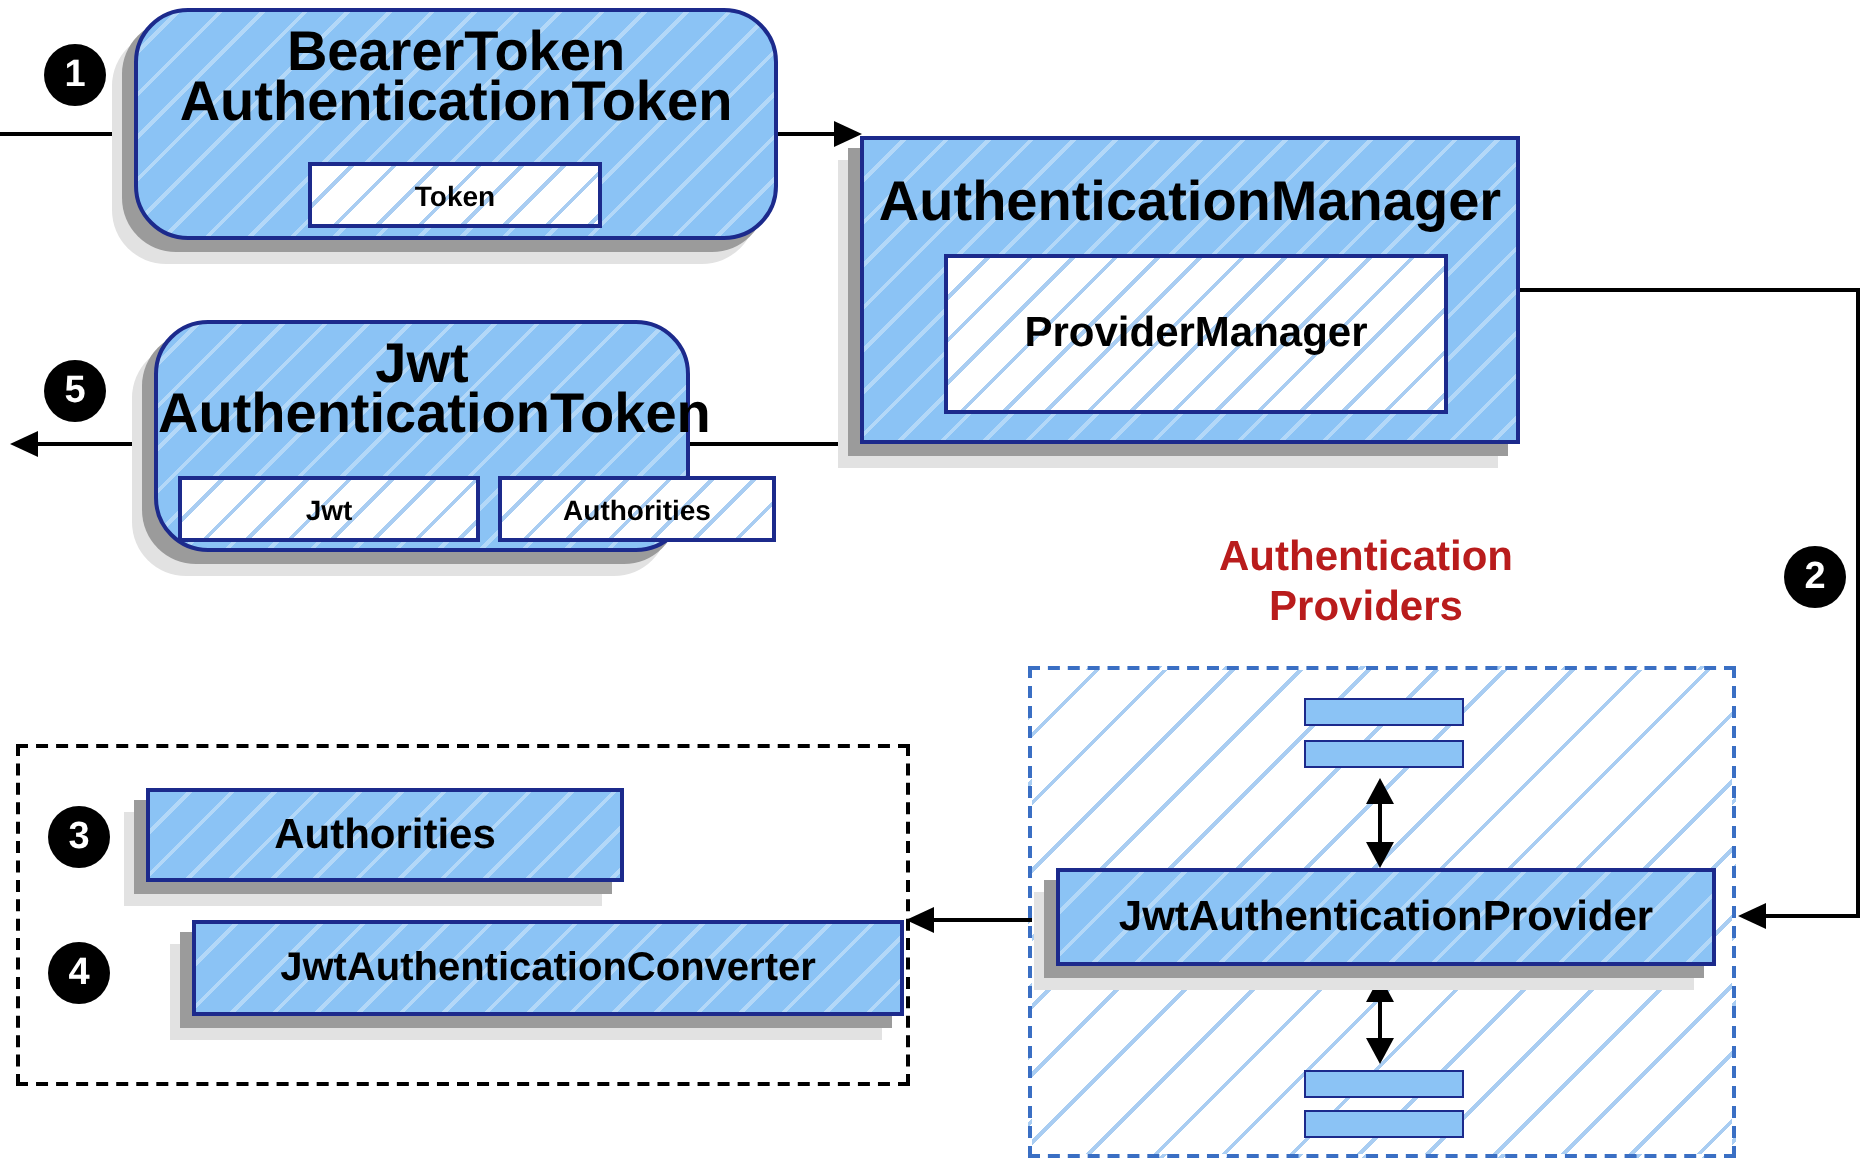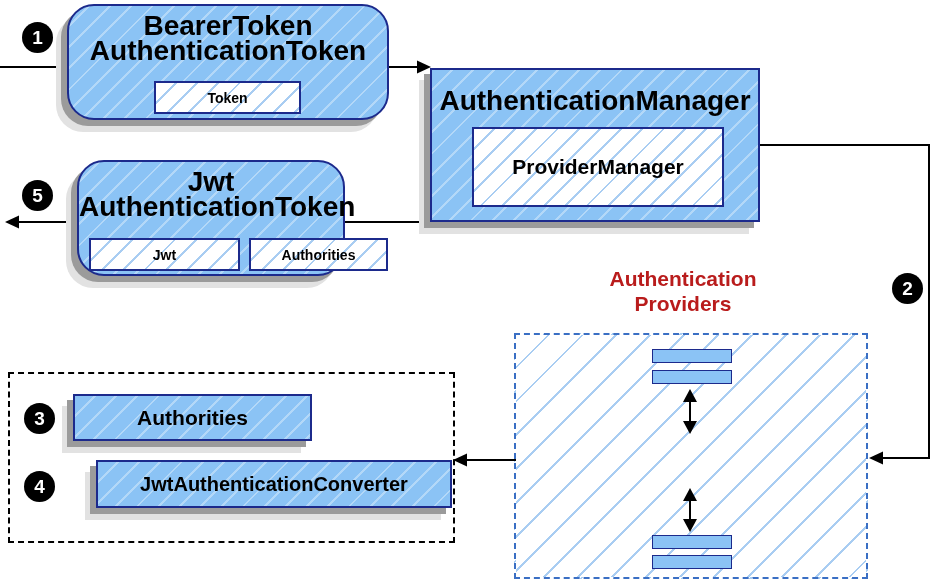--- a/index.html
+++ b/index.html
@@ -127,20 +127,21 @@
   <div class="group-label" style="left:563px;top:266px;width:240px;">
     <div>Authentication</div>
     <div>Providers</div>
   </div>
 
   <div class="bar" style="top:349px;"></div>
   <div class="bar" style="top:370px;"></div>
   <div class="bar" style="top:535px;"></div>
   <div class="bar" style="top:555px;"></div>
 
+  <div class="node flat-label" style="left:528px;top:434px;width:330px;height:49px;">JwtAuthenticationProvider</div>
 
   <div class="node flat-label" style="left:73px;top:394px;width:239px;height:47px;">Authorities</div>
 
   <div class="node flat-label" style="left:72px;top:460px;width:356px;height:48px;font-size:20px;margin-left:24px;">JwtAuthenticationConverter</div>
 
   <div class="badge" style="left:22px;top:22px;">1</div>
   <div class="badge" style="left:892px;top:273px;">2</div>
   <div class="badge" style="left:24px;top:403px;">3</div>
   <div class="badge" style="left:24px;top:471px;">4</div>
   <div class="badge" style="left:22px;top:180px;">5</div>

